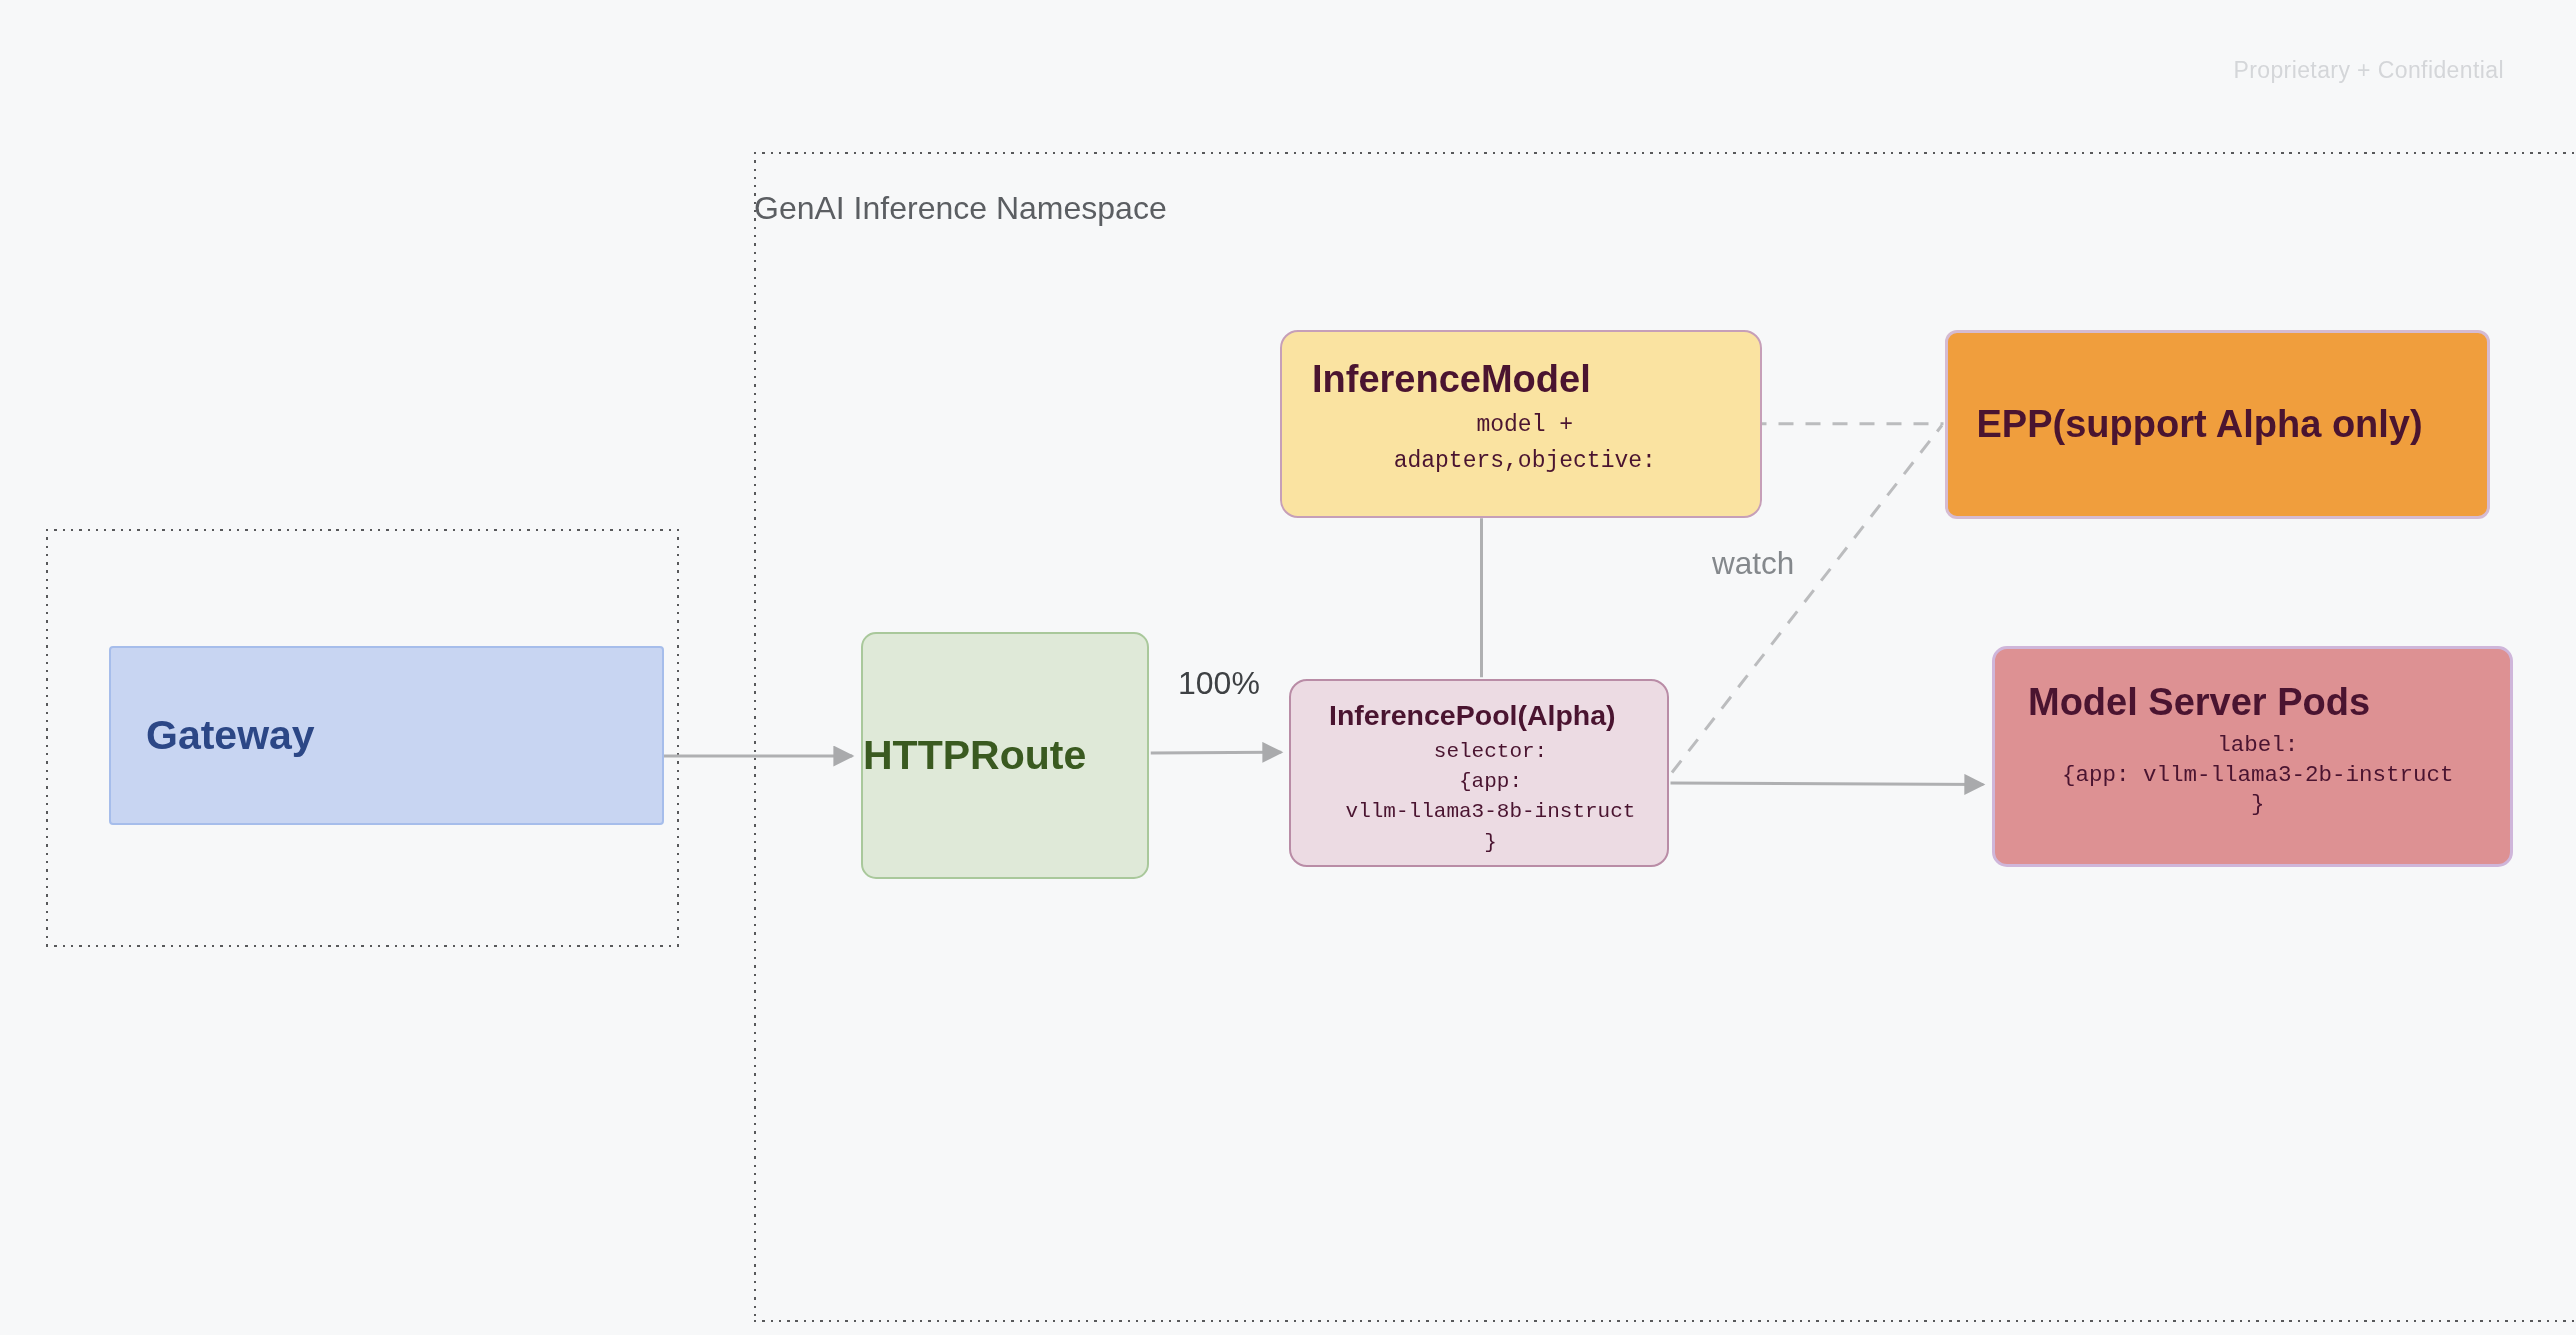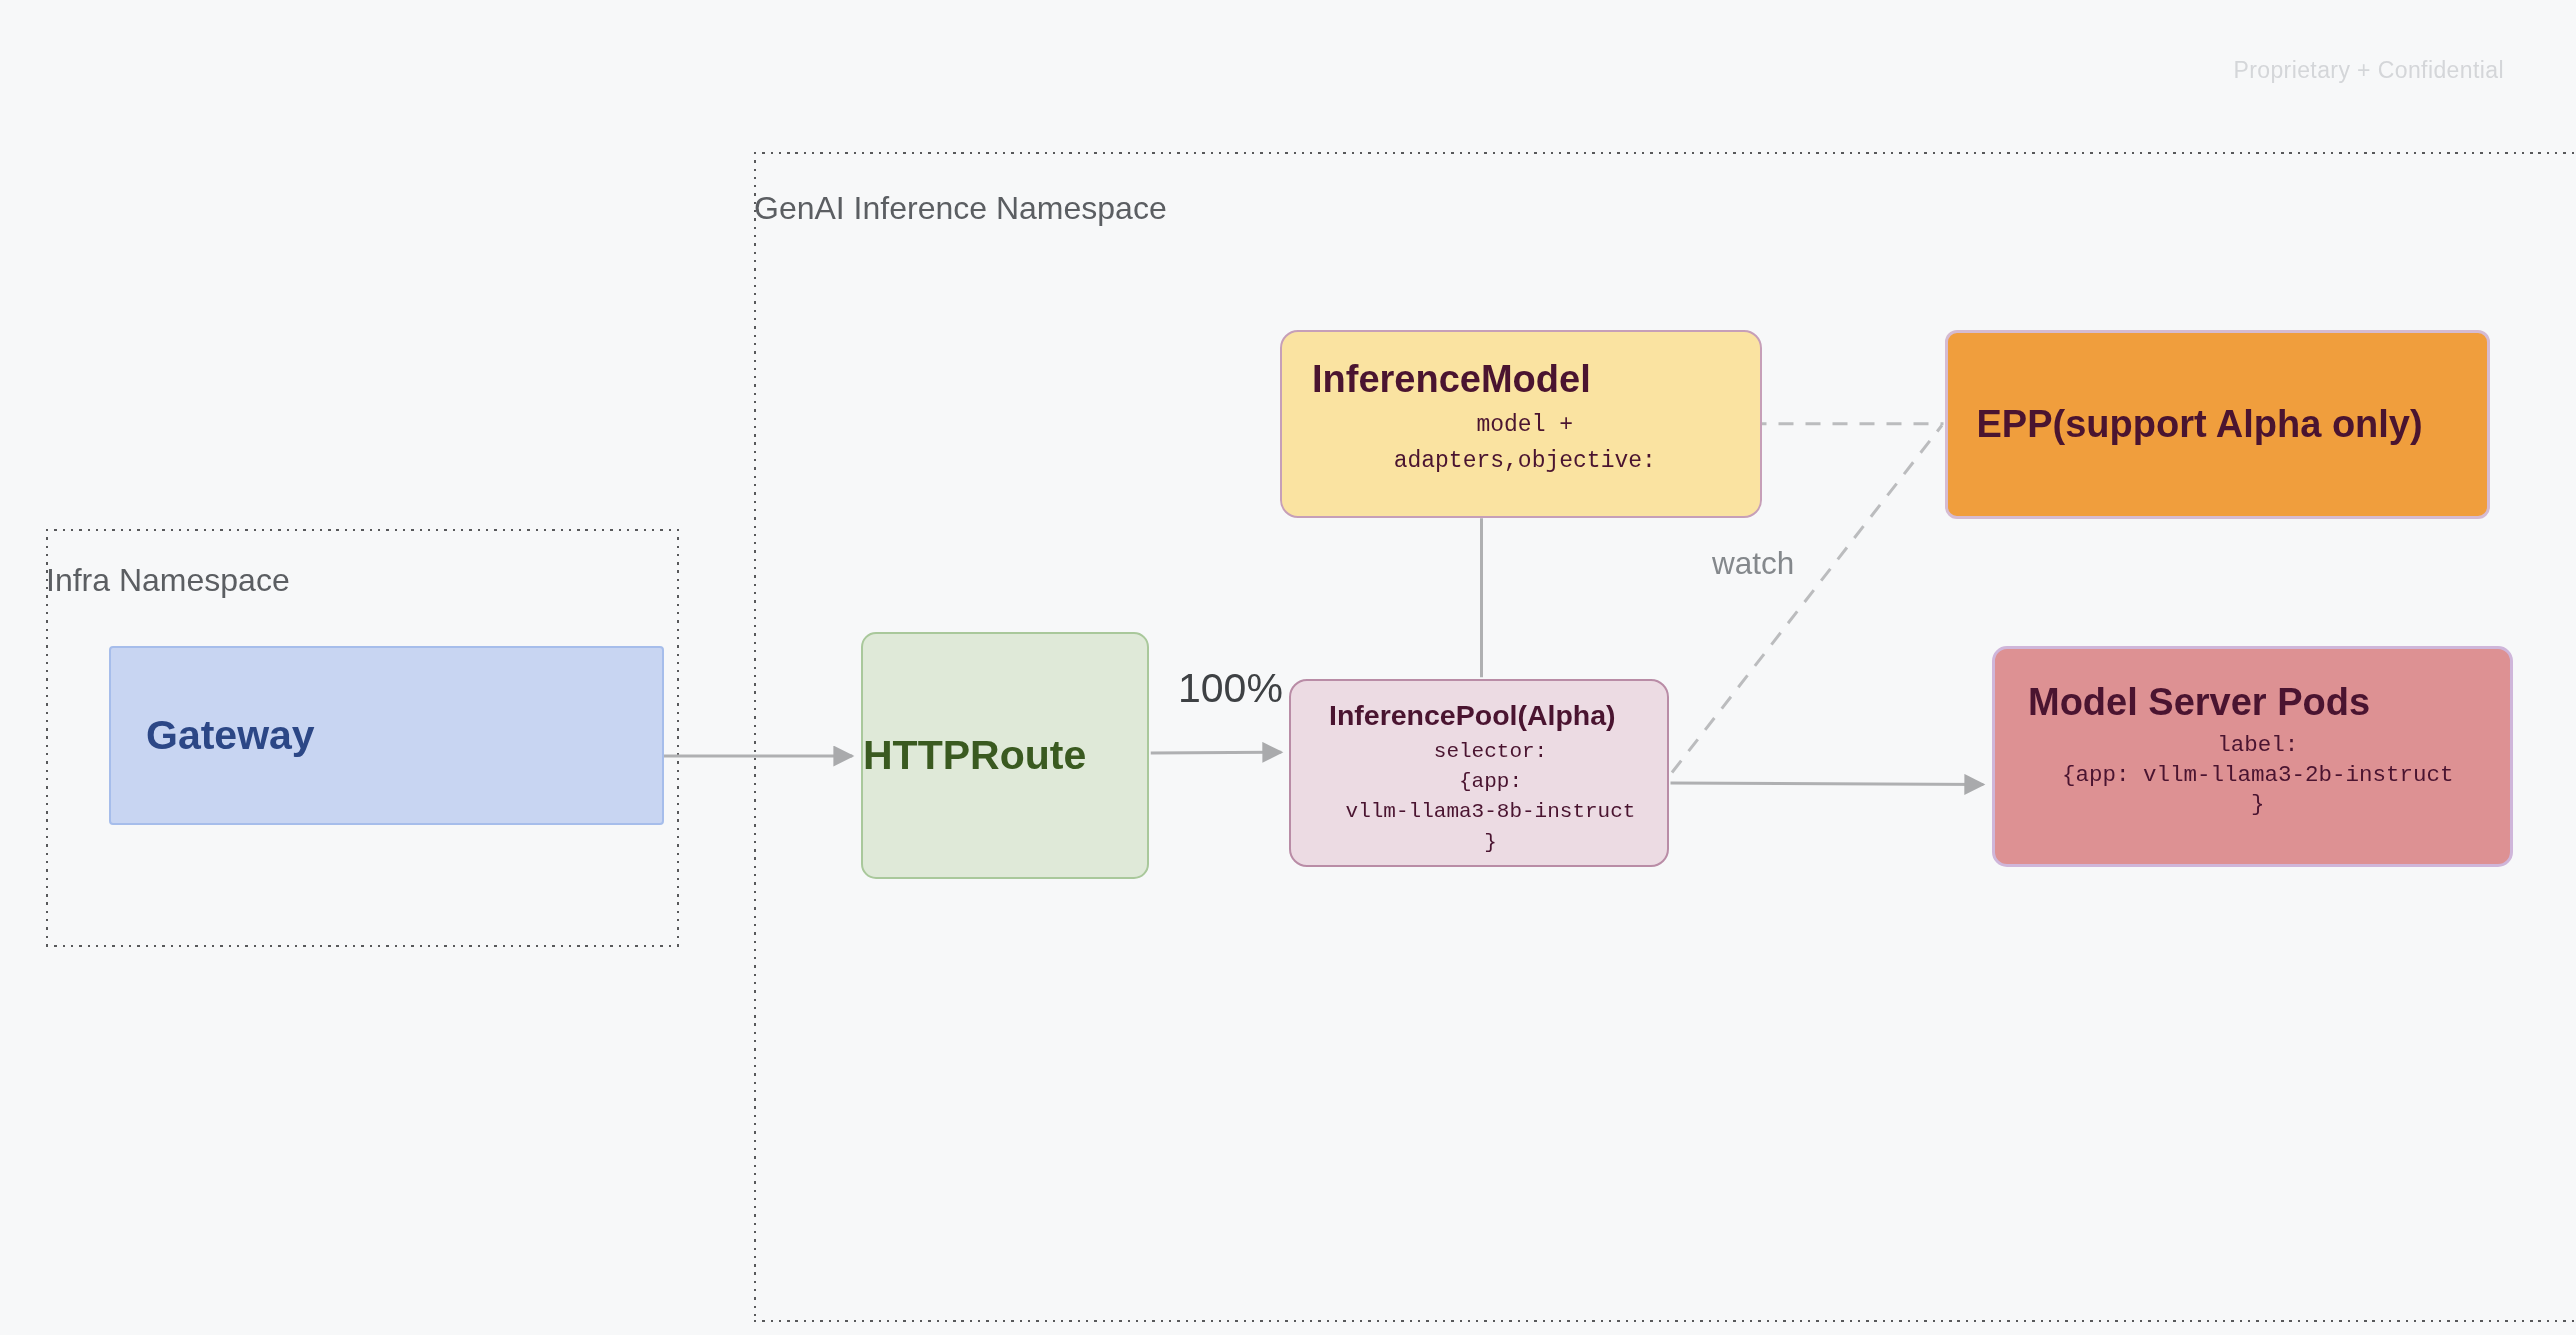--- a/index.html
+++ b/index.html
@@ -45,21 +45,21 @@
     white-space: nowrap;
     margin-top: 8px;
   }
   .genai-title { left: 754px; top: 182px; width: 1822px; }
   .infra-title { left: 46px;  top: 554px; width: 633px;  }
 
   
   .connectors { position: absolute; left: 0; top: 0; pointer-events: none; }
 
   .edge-label { position: absolute; white-space: nowrap; }
-  .label-weight { left: 1178px; top: 665px; font-size: 41px; color: #3E4144; text-align: center; }
+  .label-weight { left: 1178px; top: 665px; font-size: 32px; color: #3E4144; text-align: center; }
   .label-watch  { left: 1712px; top: 545px; font-size: 31.5px; color: #84888C; }
 
   
   .node { position: absolute; box-sizing: border-box; }
   .node-title { font-weight: bold; color: #4A1430; white-space: nowrap; }
   .code {
     font-family: Liberation Mono, monospace;
     color: #4A1430;
     white-space: nowrap;
     text-align: center;
@@ -121,21 +121,20 @@
 </head>
 <body>
 
 <div class="stage">
 
   <div class="watermark">Proprietary + Confidential</div>
 
   <div class="ns ns-genai"></div>
   <div class="ns ns-infra"></div>
   <div class="ns-title genai-title">GenAI Inference Namespace</div>
-  <div class="ns-title infra-title">Infra Namespace</div>
 
   <svg class="connectors" width="2576" height="1335" viewBox="0 0 3434 1780">
     <defs>
       <marker id="arrow" viewBox="0 0 10 10" refX="9" refY="5" markerWidth="9" markerHeight="7" orient="auto-start-reverse">
         <path d="M0,0 L10,5 L0,10 z" fill="#A9AAAC"></path>
       </marker>
     </defs>
     <path d="M 882 1008 L 1136 1008" stroke="#AFB0B2" stroke-width="4" fill="none" marker-end="url(#arrow)"></path>
     <path d="M 1534 1004 L 1708 1003" stroke="#AFB0B2" stroke-width="4" fill="none" marker-end="url(#arrow)"></path>
     <path d="M 2227 1044 L 2644 1046" stroke="#AFB0B2" stroke-width="4" fill="none" marker-end="url(#arrow)"></path>

